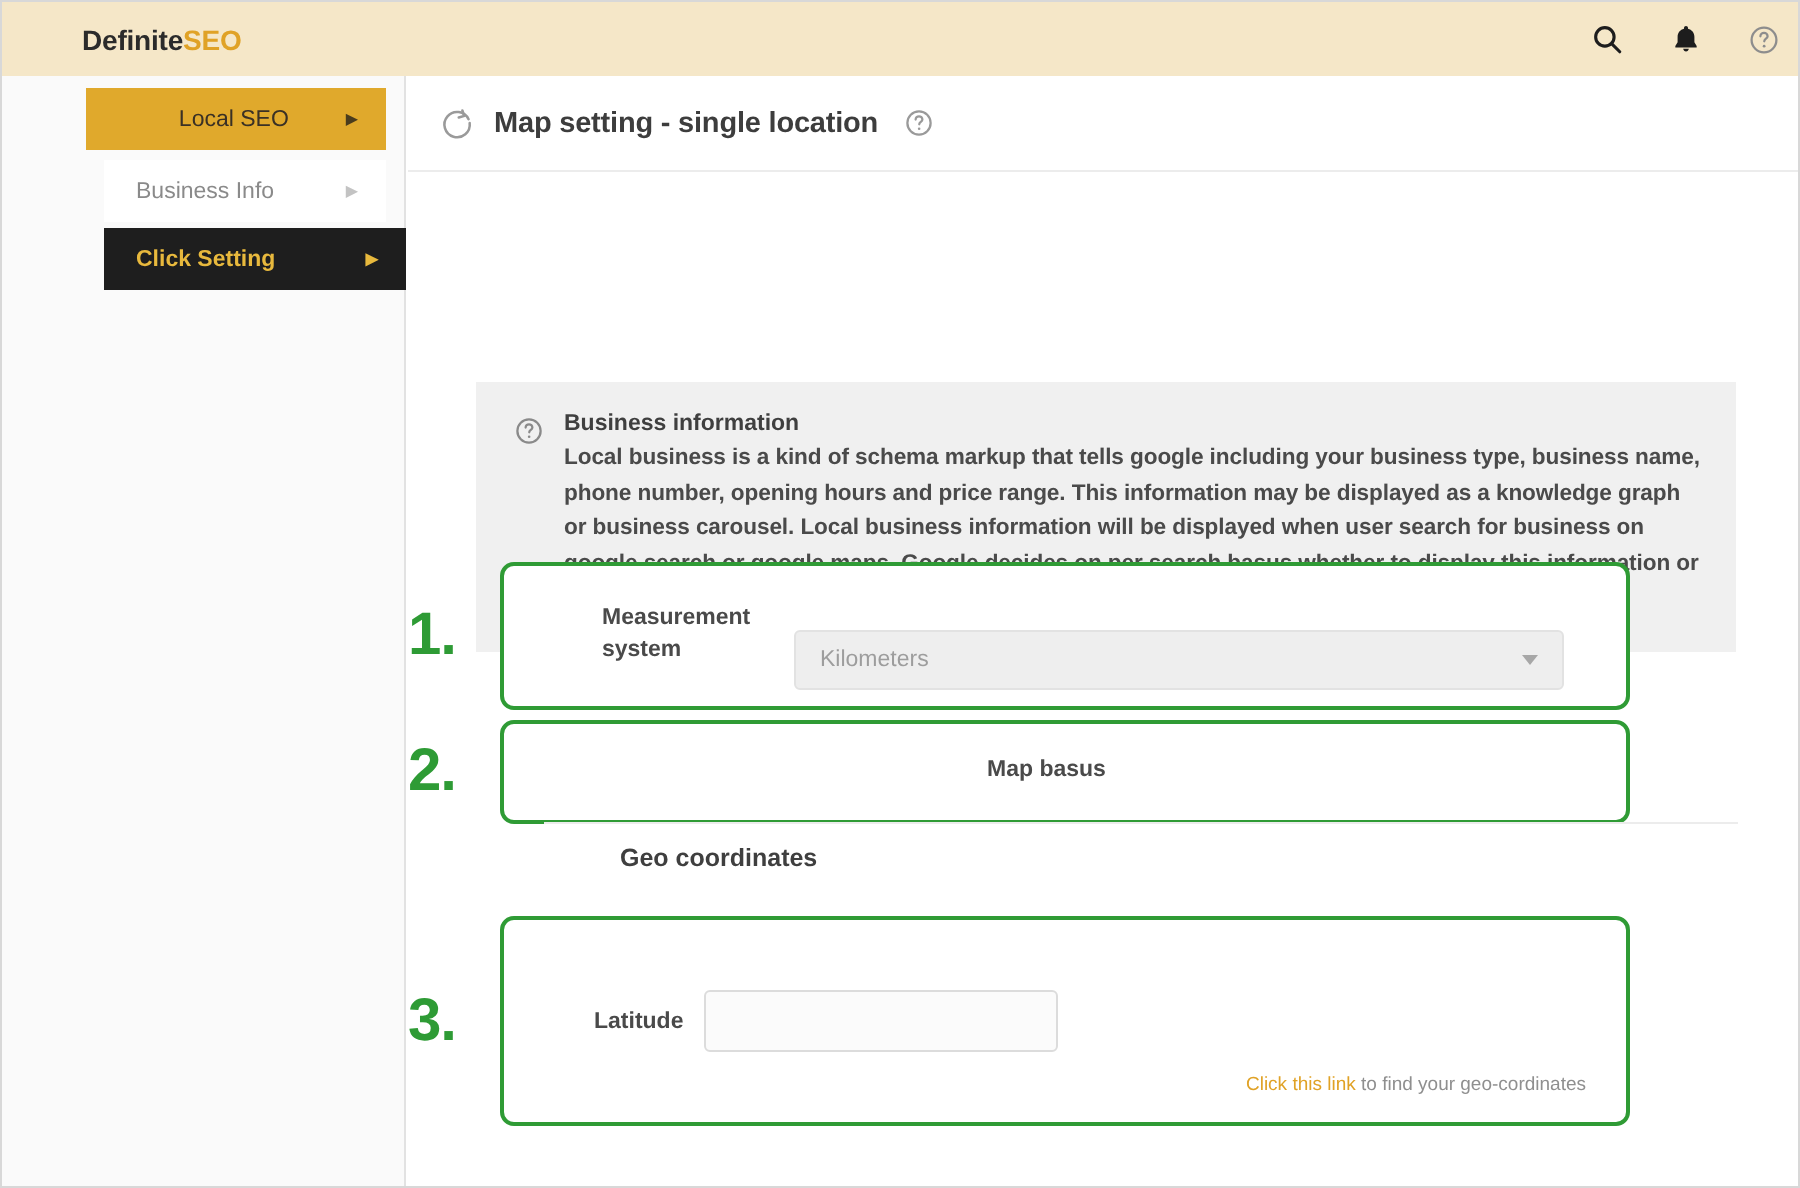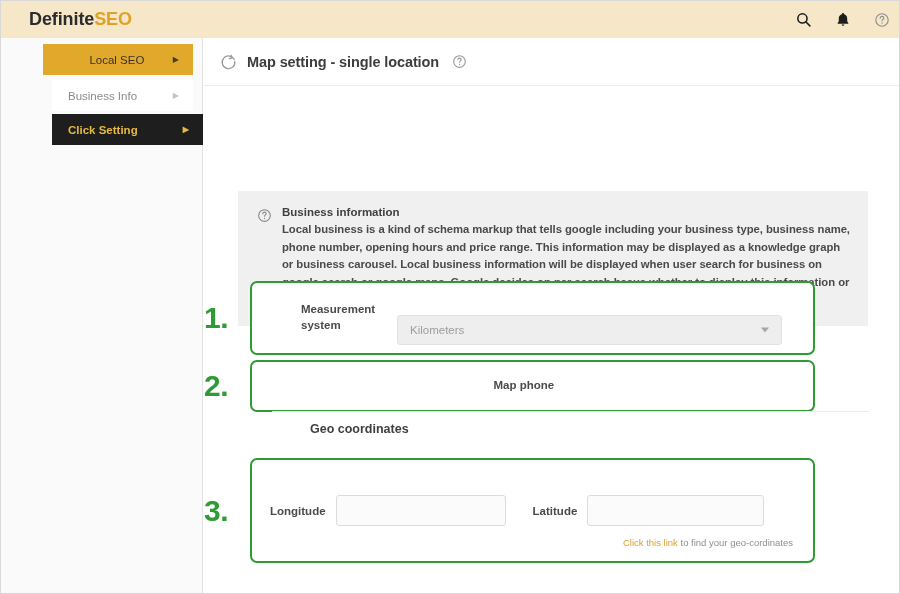--- a/index.html
+++ b/index.html
@@ -25,22 +25,22 @@
   .topbar {
     position: absolute;
     left: 0; top: 0;
     width: 900px;
     height: 37px;
     background: #f5e7c8;
     display: flex;
     align-items: center;
   }
   .brand {
-    margin-left: 28px;
-    font-size: 18px;
+    margin-left: 40px;
+    font-size: 14px;
     font-weight: bold;
     letter-spacing: -0.1px;
     white-space: nowrap;
   }
   .brand .b-dark { color: #2b2b2b; }
   .brand .b-gold { color: #e0a226; }
 
   .topbar-icons {
     position: absolute;
     right: 10px;
@@ -422,35 +422,31 @@
           <div class="select">
             <span>Kilometers</span>
             <span class="caret"></span>
           </div>
         </div>
       </div>
 
       <div class="step step2">
         <div class="step-num">2.</div>
         <div class="green-box">
-          <div class="field-label">Map phone</div>
+          <div class="field-label">Map basus</div>
         </div>
       </div>
 
       <div class="geo-divider"></div>
       <div class="geo-heading">Geo coordinates</div>
 
       <div class="step step3">
         <div class="step-num">3.</div>
         <div class="green-box">
           <div class="coord-row">
-            <div class="coord-group">
-              <span class="coord-label">Longitude</span>
-              <input class="text-input in-long" type="text" placeholder="" style="">
-            </div>
             <div class="coord-gap"></div>
             <div class="coord-group">
               <span class="coord-label">Latitude</span>
               <input class="text-input in-lat" type="text" placeholder="" style="">
             </div>
           </div>
           <div class="link-note">
             <span class="lnk">Click this link</span><span> to find your geo-cordinates</span>
           </div>
         </div>

